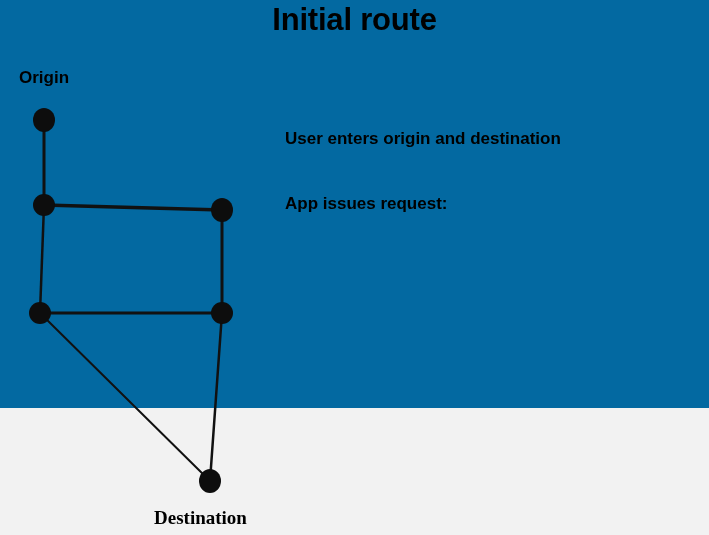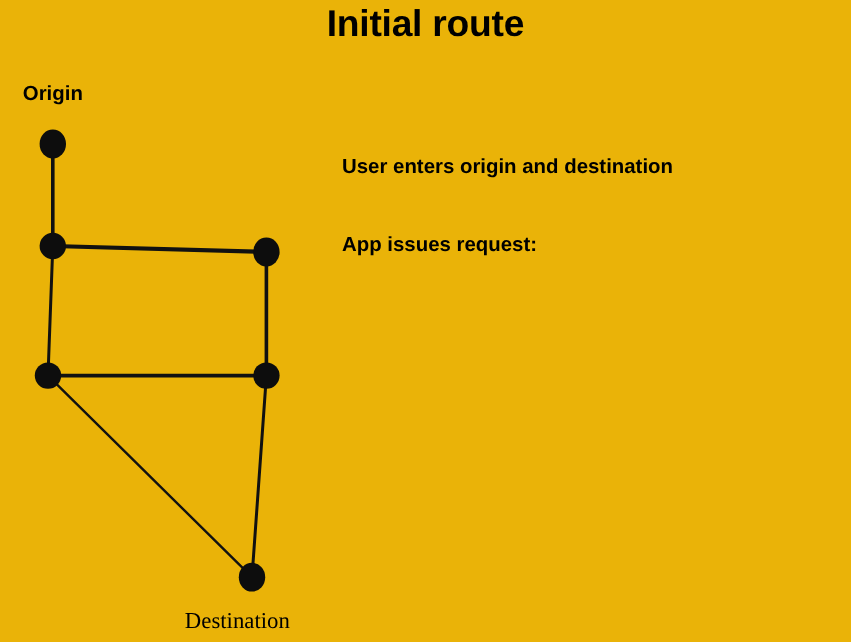--- a/index.html
+++ b/index.html
@@ -12,22 +12,22 @@
     height: 535px;
     background: #f2f2f2;
     font-family: "Liberation Sans", sans-serif;
     overflow: hidden;
     position: relative;
   }
   #slide {
     position: absolute;
     left: 0; top: 0;
     width: 709px;
-    height: 535px;
-    background: #eab308;
+    height: 408px;
+    background: #0369a1;
   }
   #slide-title {
     position: absolute;
     left: 0;
     top: 2px;
     width: 709px;
     text-align: center;
     font-family: "Liberation Sans", sans-serif;
     font-weight: bold;
     font-size: 31px;
@@ -44,21 +44,21 @@
     font-size: 17px;
     color: #000000;
     white-space: nowrap;
     text-align: right;
   }
   #destination-label {
     position: absolute;
     left: 154px;
     top: 507px;
     font-family: "Liberation Serif", serif;
-    font-weight: normal;
+    font-weight: bold;
     font-size: 19px;
     color: #000000;
     white-space: nowrap;
   }
   #route-graph {
     position: absolute;
     left: 0;
     top: 0;
     width: 709px;
     height: 535px;

